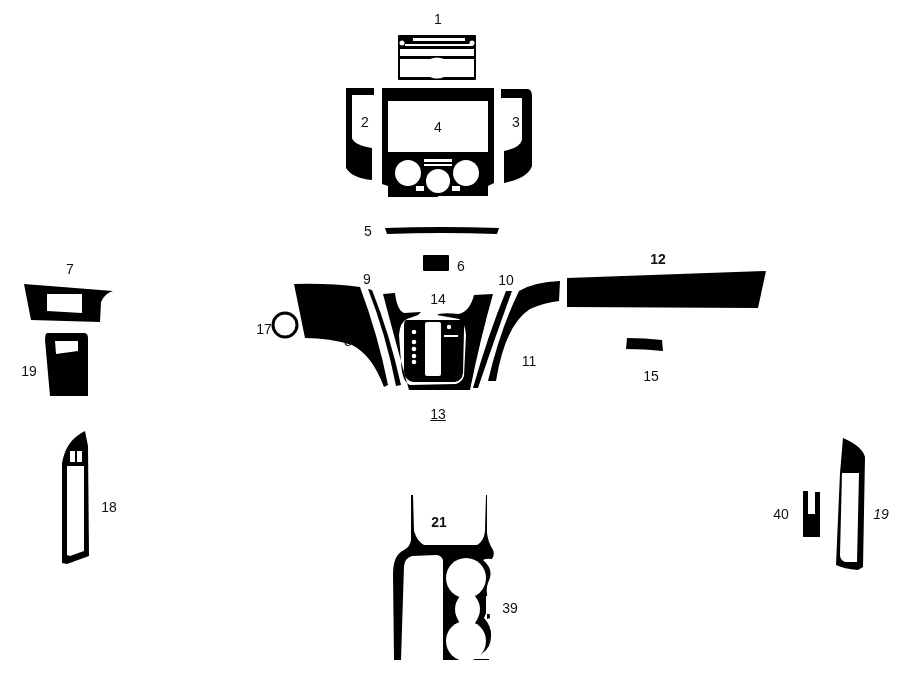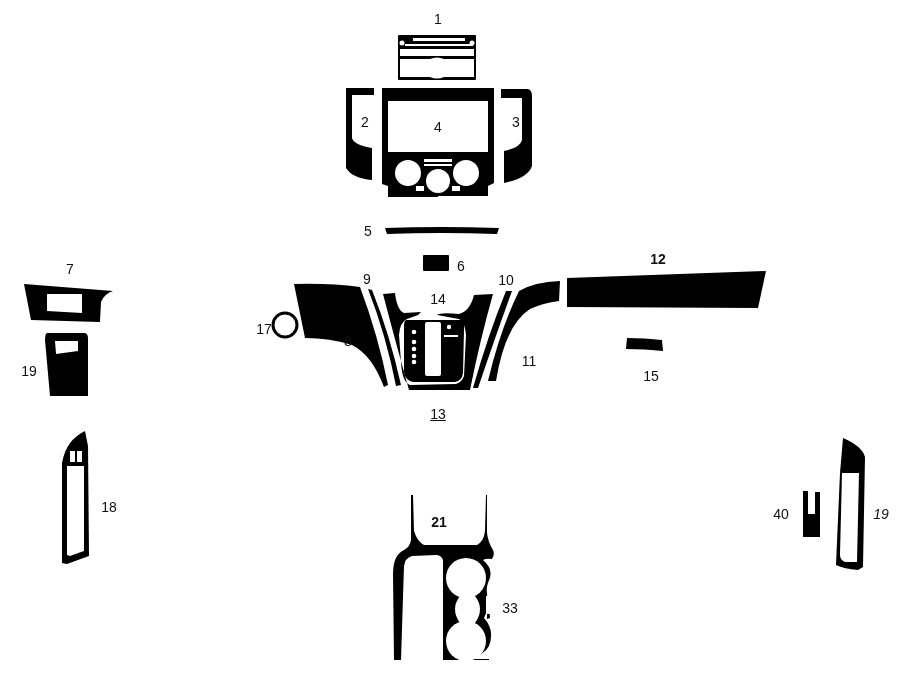--- a/index.html
+++ b/index.html
@@ -136,13 +136,13 @@
 <div class="lbl" style="left:658px; top:259px;font-weight:bold;">12</div>
 <div class="lbl" style="left:438px; top:414px;text-decoration:underline;">13</div>
 <div class="lbl" style="left:438px; top:299px;text-align:right;">14</div>
 <div class="lbl" style="left:651px; top:376px;text-align:right;">15</div>
 <div class="lbl" style="left:29px; top:371px;">19</div>
 <div class="lbl" style="left:252px; top:329px;margin-left:12px;">17</div>
 <div class="lbl" style="left:109px; top:507px;">18</div>
 <div class="lbl" style="left:881px; top:514px;font-style:italic;">19</div>
 <div class="lbl" style="left:781px; top:514px;">40</div>
 <div class="lbl" style="left:439px; top:522px;font-weight:bold;">21</div>
-<div class="lbl" style="left:510px; top:608px;">33</div>
+<div class="lbl" style="left:510px; top:608px;">39</div>
 
 </body></html>

